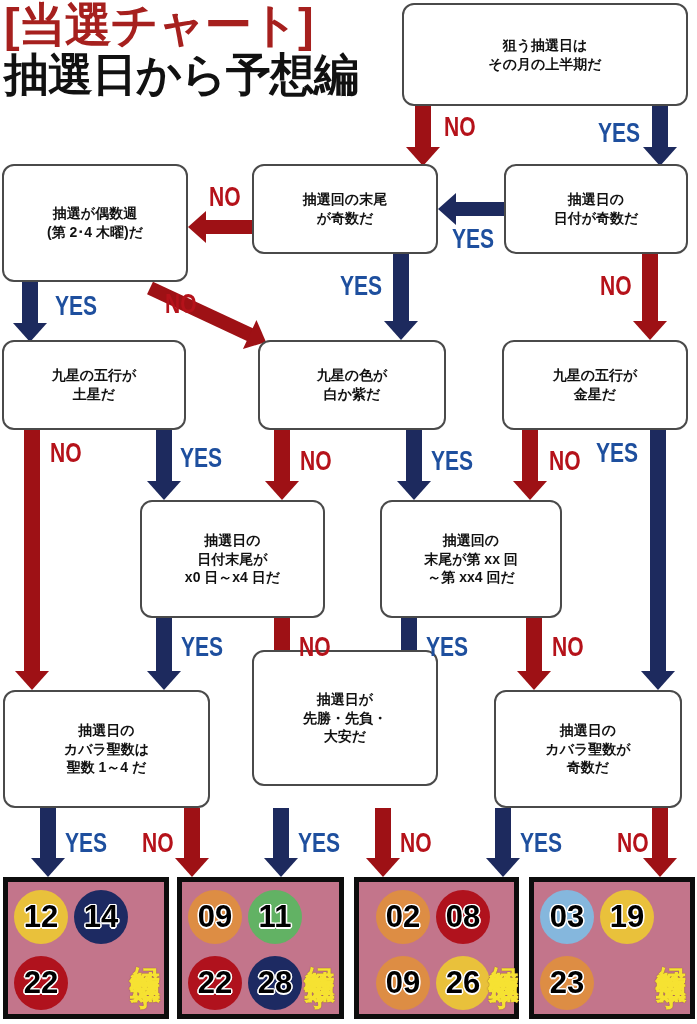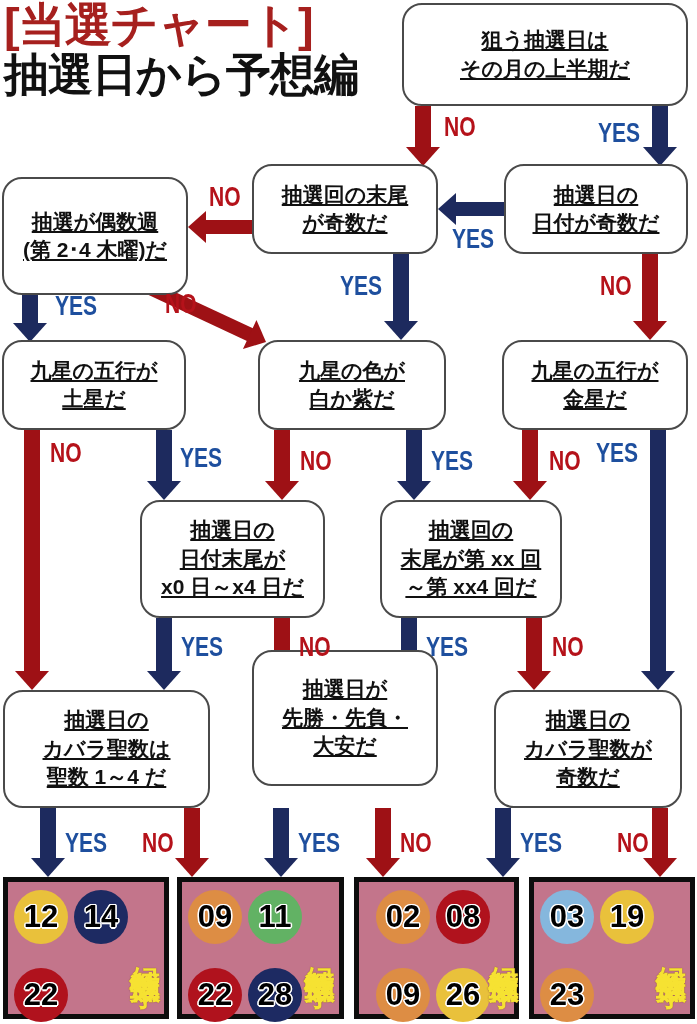--- a/index.html
+++ b/index.html
@@ -5,24 +5,24 @@
   html,body{margin:0;padding:0;background:#fff;}
   .canvas{position:relative;width:697px;height:1024px;background:#fff;overflow:hidden;
           font-family:"Liberation Sans","DejaVu Sans",sans-serif;}
 
   
   .title{position:absolute;left:4px;top:0;width:398px;line-height:1.08;font-weight:bold;}
   .title .l1{font-size:47px;color:#a6201e;letter-spacing:-1px;white-space:nowrap;}
   .title .l2{font-size:45px;color:#111;letter-spacing:-1px;white-space:nowrap;}
 
   
-  .node{position:absolute;background:#fff;border:2px solid #4a4a4a;border-radius:20px;
+  .node{position:absolute;background:#fff;border:2px solid #4a4a4a;border-radius:12px;
         display:flex;align-items:center;justify-content:center;text-align:center;
-        font-size:21px;font-weight:bold;color:#111;line-height:1.35;white-space:pre-line;
-        box-sizing:border-box;z-index:2;text-decoration:underline;}
+        font-size:14px;font-weight:bold;color:#111;line-height:1.35;white-space:pre-line;
+        box-sizing:border-box;z-index:2;}
 
   
   .arr{position:absolute;z-index:1;}
   .arr.red{--c:#9e1115;}
   .arr.navy{--c:#1d2a5e;}
   .arr.v{width:34px;}
   .arr.v::before{content:"";position:absolute;left:9px;right:9px;top:0;bottom:17px;background:var(--c);}
   .arr.v::after{content:"";position:absolute;left:0;bottom:0;width:0;height:0;
      border-left:17px solid transparent;border-right:17px solid transparent;border-top:19px solid var(--c);}
   .arr.hl{height:32px;}
@@ -36,21 +36,21 @@
 
   .albl{position:absolute;font-size:27px;font-weight:bold;letter-spacing:0;
         transform:scaleX(.78);transform-origin:left top;z-index:3;white-space:nowrap;}
   .albl.yes{color:#1e4f9e;}
   .albl.no{color:#b5121a;}
 
   
   .result{position:absolute;background:#c3758b;border:5px solid #0d0d0d;box-sizing:border-box;
           display:flex;z-index:2;}
   .circles{width:118px;display:grid;grid-template-columns:54px 54px;grid-template-rows:54px 54px;
-           gap:24px 6px;padding:8px 0 0 6px;box-sizing:border-box;}
+           gap:12px 6px;padding:8px 0 0 6px;box-sizing:border-box;}
   .circle{width:54px;height:54px;border-radius:50%;display:flex;align-items:center;justify-content:center;
           font-size:31px;font-weight:bold;color:#000;
           text-shadow:1.5px 0 0 #fff,-1.5px 0 0 #fff,0 1.5px 0 #fff,0 -1.5px 0 #fff,
                       1px 1px 0 #fff,-1px -1px 0 #fff,1px -1px 0 #fff,-1px 1px 0 #fff;}
   .vlabel{flex:1;writing-mode:vertical-rl;text-orientation:upright;
           font-size:31px;font-weight:bold;color:#f6e232;line-height:1;
           display:flex;align-items:center;justify-content:center;letter-spacing:3px;
           text-shadow:0 0 1px #7a3b2e;}
 </style>
 </head>
@@ -58,21 +58,21 @@
 
 <div class="canvas">
 
   <div class="title">
     <div class="l1">[当選チャート]</div>
     <div class="l2">抽選日から予想編</div>
   </div>
 
   <div class="node" style="left:402px;top:3px;width:286px;height:103px;">狙う抽選日は
 その月の上半期だ</div>
-  <div class="node" style="left:2px;top:177px;width:186px;height:118px;">抽選が偶数週
+  <div class="node" style="left:2px;top:164px;width:186px;height:118px;">抽選が偶数週
 (第 2･4 木曜)だ</div>
   <div class="node" style="left:252px;top:164px;width:186px;height:90px;">抽選回の末尾
 が奇数だ</div>
   <div class="node" style="left:504px;top:164px;width:184px;height:90px;">抽選日の
 日付が奇数だ</div>
   <div class="node" style="left:2px;top:340px;width:184px;height:90px;">九星の五行が
 土星だ</div>
   <div class="node" style="left:258px;top:340px;width:188px;height:90px;">九星の色が
 白か紫だ</div>
   <div class="node" style="left:502px;top:340px;width:186px;height:90px;">九星の五行が

